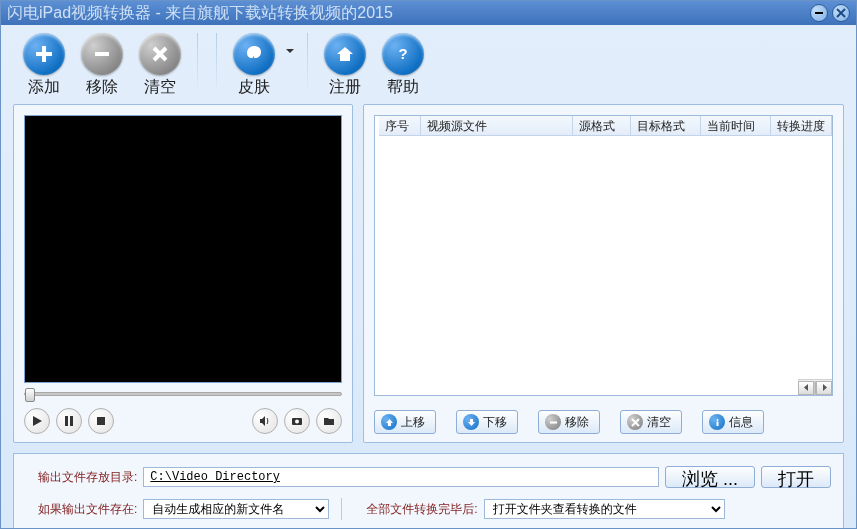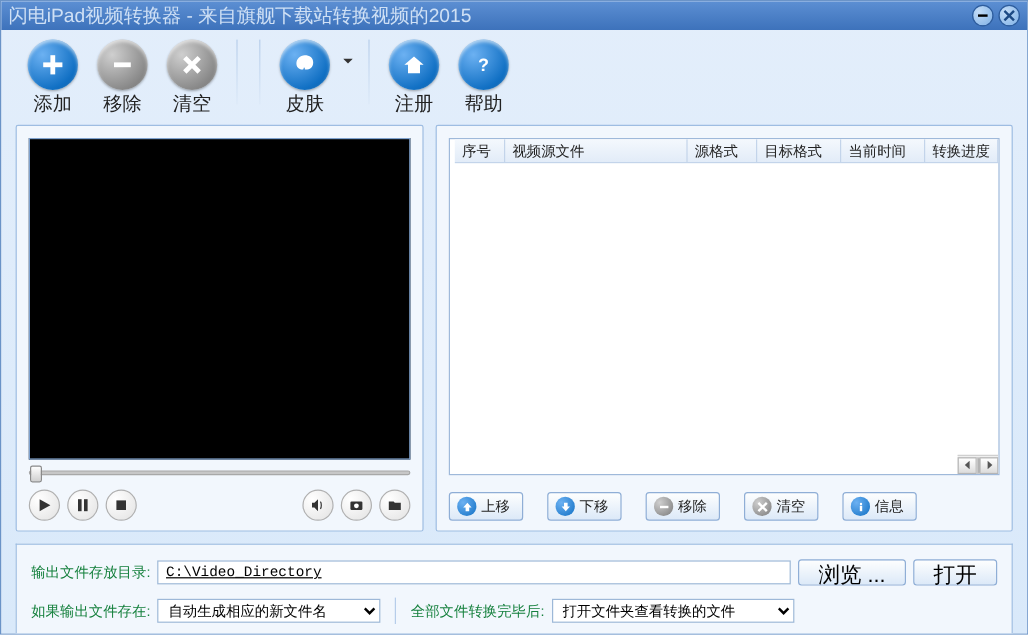--- a/index.html
+++ b/index.html
@@ -48,21 +48,21 @@
 .hscroll .thumb { position: absolute; left: 0; top: 0; width: 70%; height: 100%; background: linear-gradient(#f7f7f7,#d8d8d8); border: 1px solid #b3b3b3; }
 
 .list-buttons { display: flex; gap: 20px; padding-top: 14px; }
 .lbtn { height: 24px; padding: 0 10px 0 6px; border: 1px solid #8faed6; border-radius: 3px; background: linear-gradient(#fdfefe,#dce9f8); display: flex; align-items: center; gap: 4px; cursor: pointer; font-size: 12px; color: #222; }
 .lbtn .licon { width: 16px; height: 16px; border-radius: 50%; background: radial-gradient(circle at 30% 30%, #6cb1f2, #1170c4); display: flex; align-items: center; justify-content: center; }
 .lbtn .licon.gray { background: radial-gradient(circle at 30% 30%, #cfcfcf, #7a7a7a); }
 .lbtn .licon svg { width: 9px; height: 9px; fill: #fff; }
 
 .bottom { margin: 0 12px 0; border: 1px solid #9ebde2; border-bottom: none; background: #f2f7fd; padding: 12px 12px 8px; display: flex; flex-direction: column; gap: 10px; }
 .row { display: flex; align-items: center; gap: 6px; }
-.row label { color: #15803d; }
+.row label { color: #7f1d1d; margin-left: 12px; }
 .textinput { flex: 1; height: 20px; border: 1px solid #9db8d8; background: #fff; padding: 0 6px; font-family: "Courier New", monospace; font-size: 12px; text-decoration: underline; }
 .select { height: 20px; border: 1px solid #9db8d8; background: #fff; padding: 0 4px; font-size: 12px; cursor: pointer; }
 .btn { height: 22px; padding: 0 16px; border: 1px solid #8faed6; border-radius: 3px; background: linear-gradient(#fdfefe,#dce9f8); cursor: pointer; font-size: 18px; }
 .divider-v { width: 1px; height: 22px; background: #b6cdea; margin: 0 6px; }
 </style>
 </head>
 <body>
 
 <div class="window">
   <div class="titlebar">
@@ -273,18 +273,18 @@
       <button class="btn">浏览 ...</button>
       <button class="btn">打开</button>
     </div>
     <div class="row">
       <label>如果输出文件存在:</label>
       <select class="select" style="width:186px">
         <option>自动生成相应的新文件名</option>
       </select>
       <div class="divider-v"></div>
       <label>全部文件转换完毕后:</label>
-      <select class="select" style="width:202px">
+      <select class="select" style="width:241px">
         <option>打开文件夹查看转换的文件</option>
       </select>
     </div>
   </div>
 </div>
 
 </body></html>

